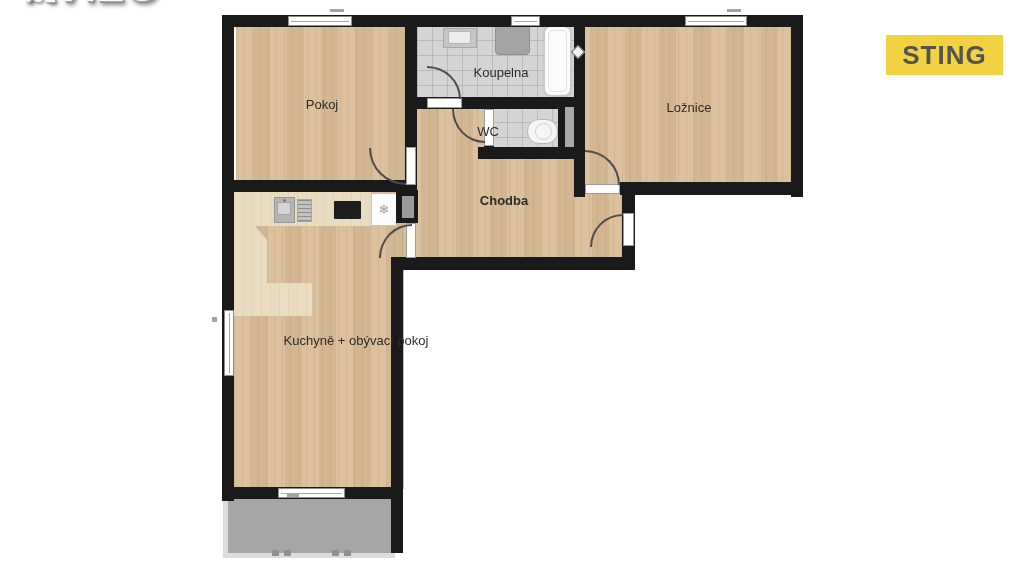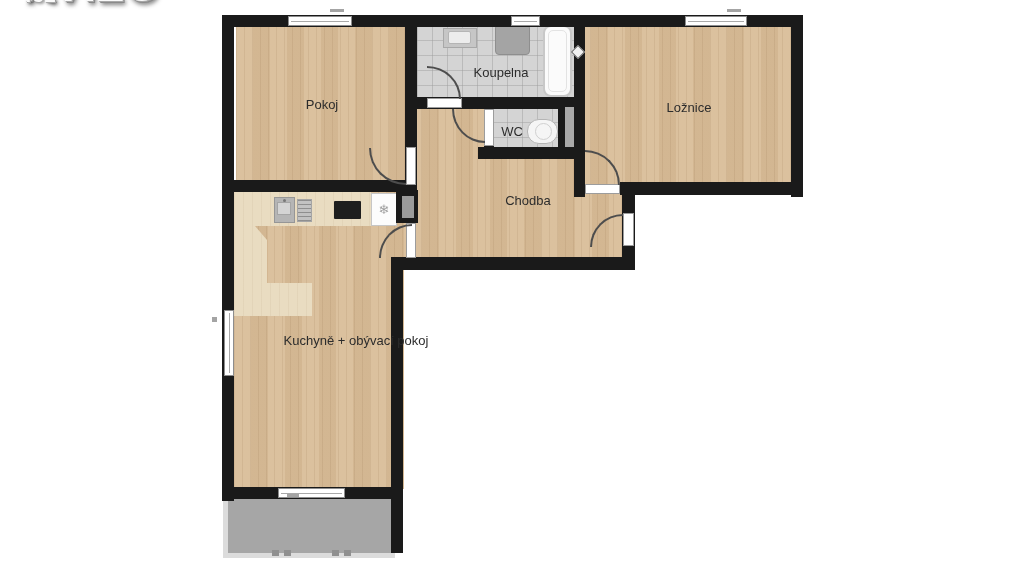--- a/index.html
+++ b/index.html
@@ -148,23 +148,24 @@
   <div class="arc arc-tl" style="left:590px;top:214px;width:33px;height:33px;"></div>
   <div class="arc arc-tl" style="left:379px;top:224px;width:33px;height:34px;"></div>
 
   <div class="dim" style="left:330px;top:9px;width:14px;height:3px;"></div>
   <div class="dim" style="left:727px;top:9px;width:14px;height:3px;"></div>
   <div class="dim" style="left:287px;top:494px;width:12px;height:3px;"></div>
   <div class="dim" style="left:212px;top:317px;width:5px;height:5px;"></div>
 
   <div class="room-label" style="left:322px;top:104px;">Pokoj</div>
   <div class="room-label" style="left:501px;top:72px;">Koupelna</div>
-  <div class="room-label" style="left:512px;top:131px;">WC</div>
+  <div class="room-label" style="left:488px;top:131px;">WC</div>
   <div class="room-label" style="left:689px;top:107px;">Ložnice</div>
-  <div class="room-label" style="left:528px;top:200px;">Chodba</div>
+  <div class="room-label" style="left:504px;top:200px;font-weight:bold;">Chodba</div>
   <div class="room-label" style="left:316px;top:340px;margin-left:40px;">Kuchyně + obývací pokoj</div>
 
   <div class="logo">
     <span class="logo-main">AVÍZO</span>
     <span class="logo-suffix">.cz</span>
   </div>
+  <div class="badge">STING</div>
 
 </div>
 
 </body></html>

